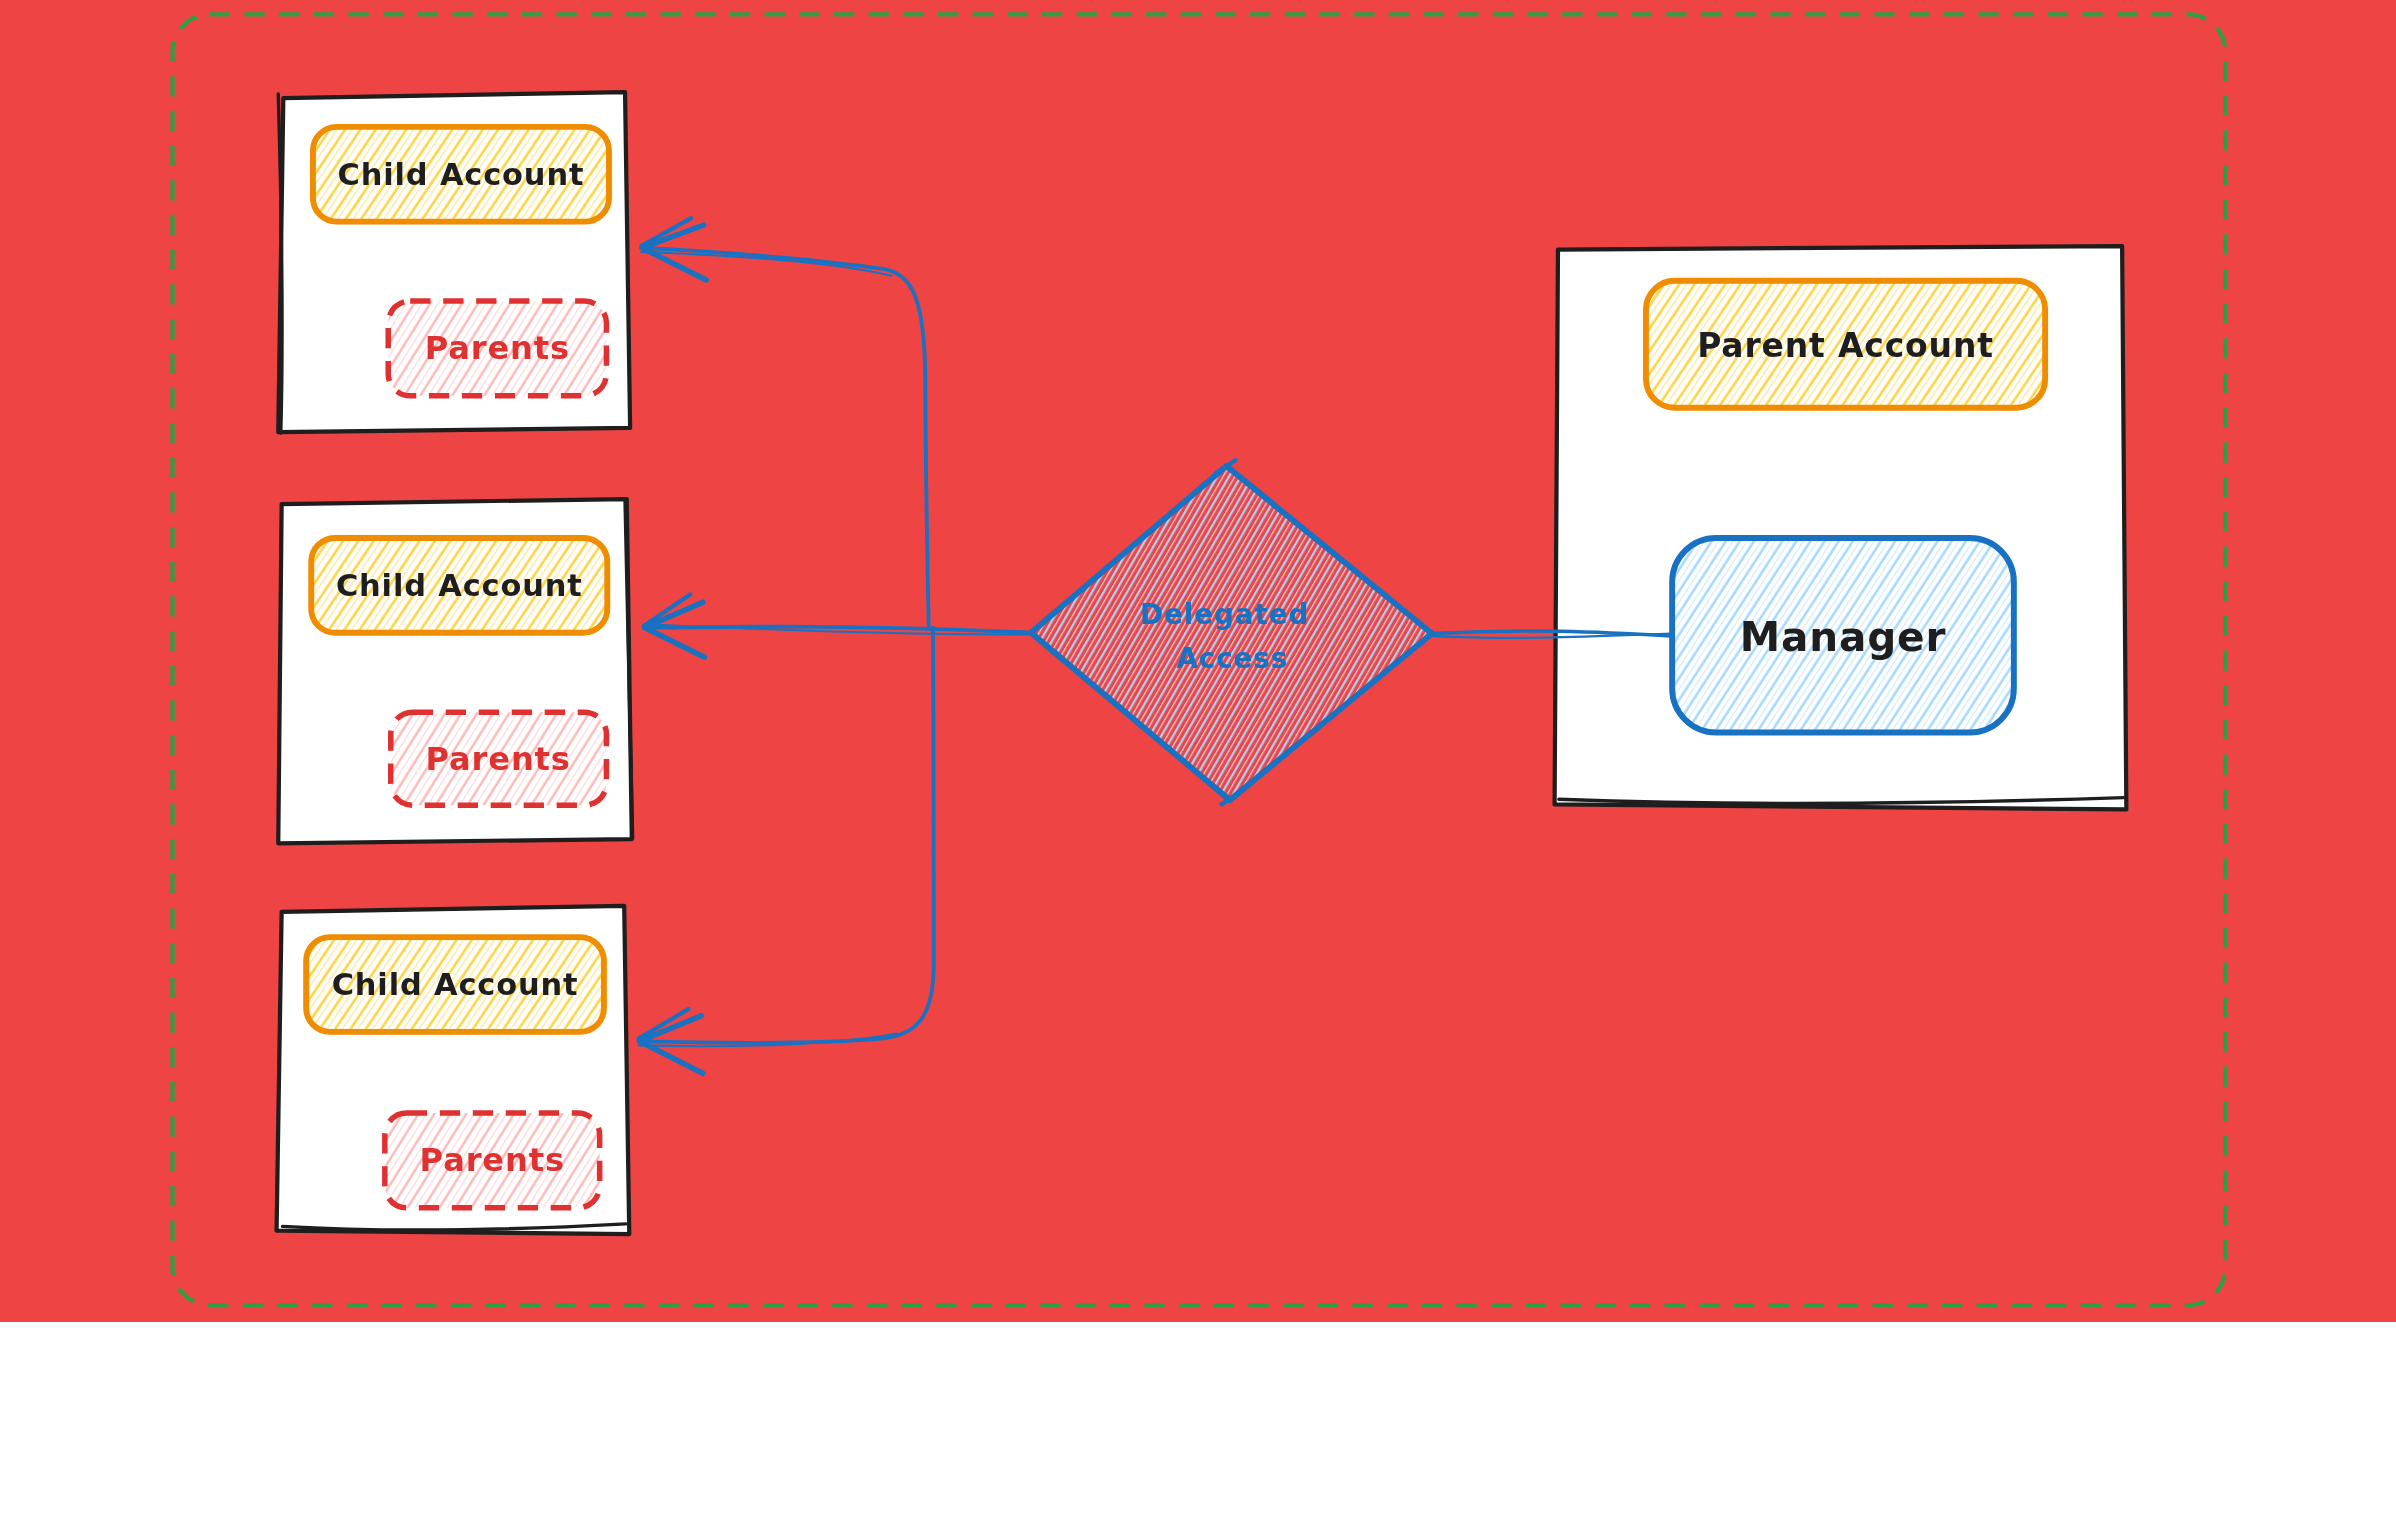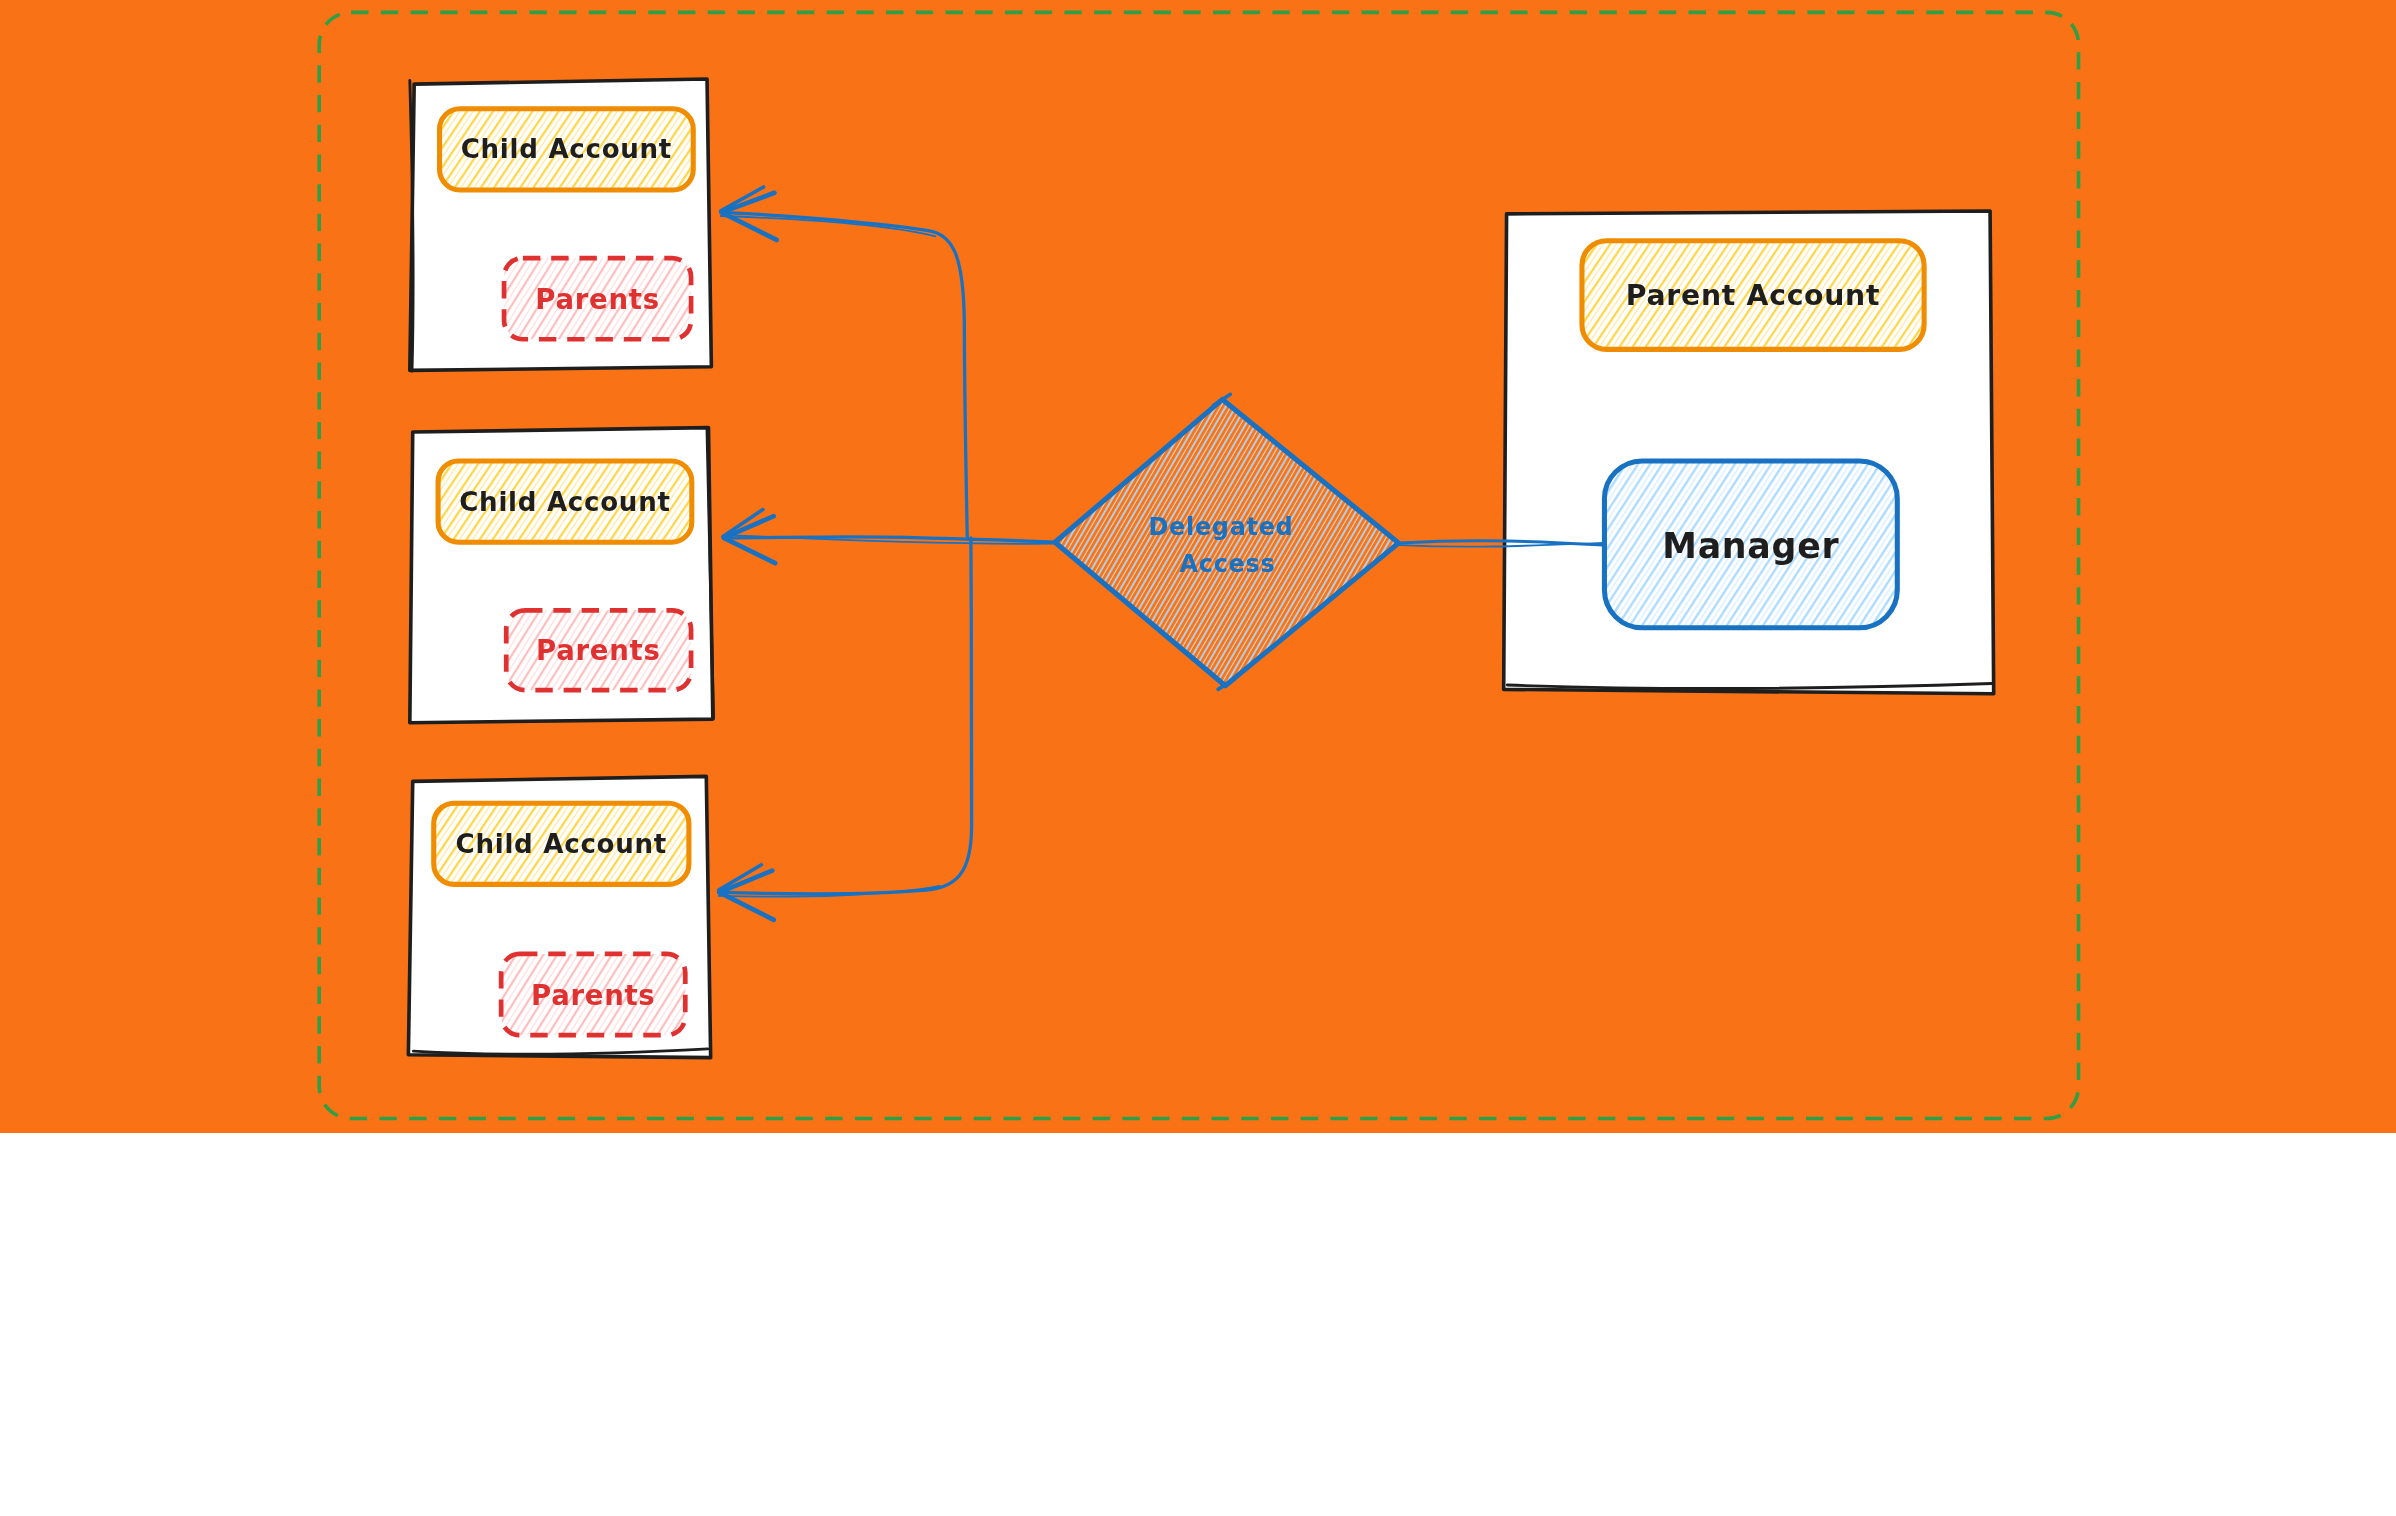--- a/index.html
+++ b/index.html
@@ -1,19 +1,19 @@
 <!DOCTYPE html>
 <html><head>
 <meta charset="utf-8">
 <style>
   html,body{margin:0;padding:0;background:#ffffff;}
   .stage{
     position:relative;
-    width:2397px;height:1133px;
-    background:#f97316;
+    width:2397px;height:1322px;
+    background:#ef4444;
     font-family:"DejaVu Sans", sans-serif;
   }
   svg{display:block;width:100%;height:100%;}
   text{font-family:"DejaVu Sans", sans-serif;}
   .node-label{font-weight:600;letter-spacing:1px;}
 </style>
 </head>
 <body>
 
 <div class="stage">

